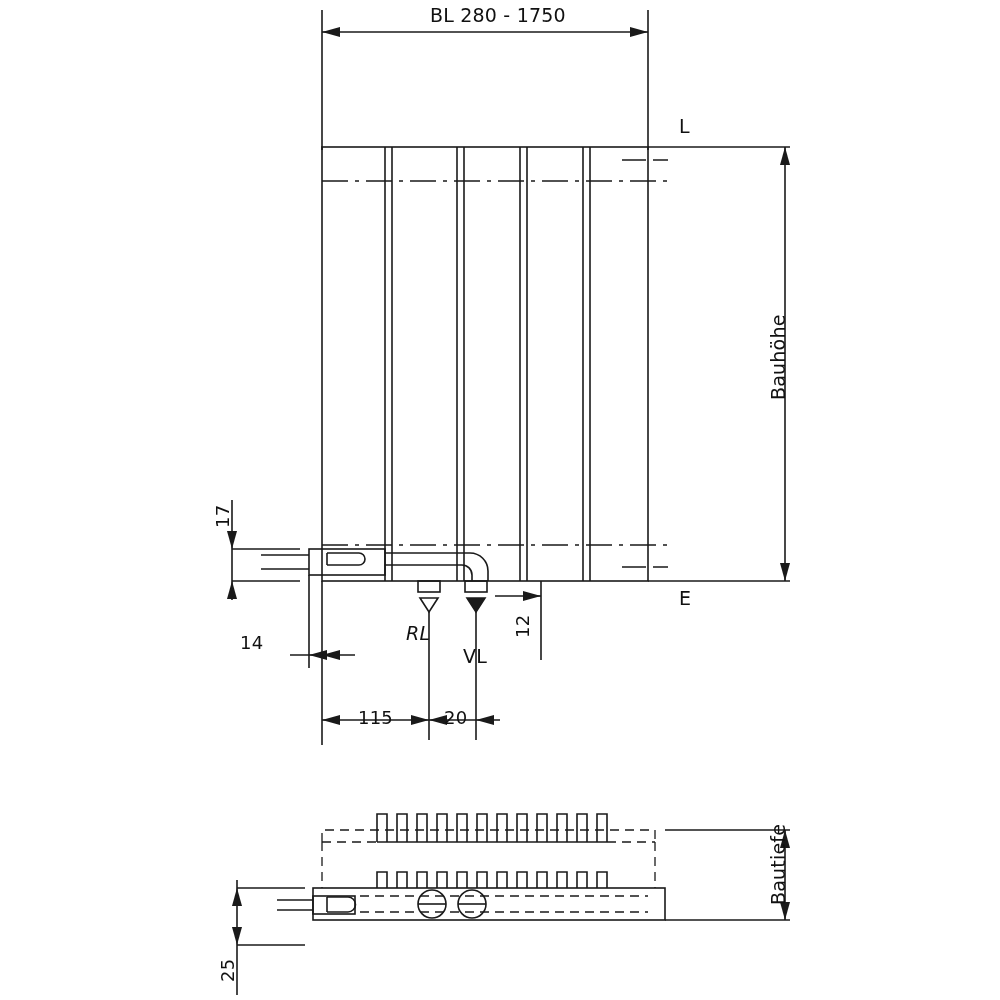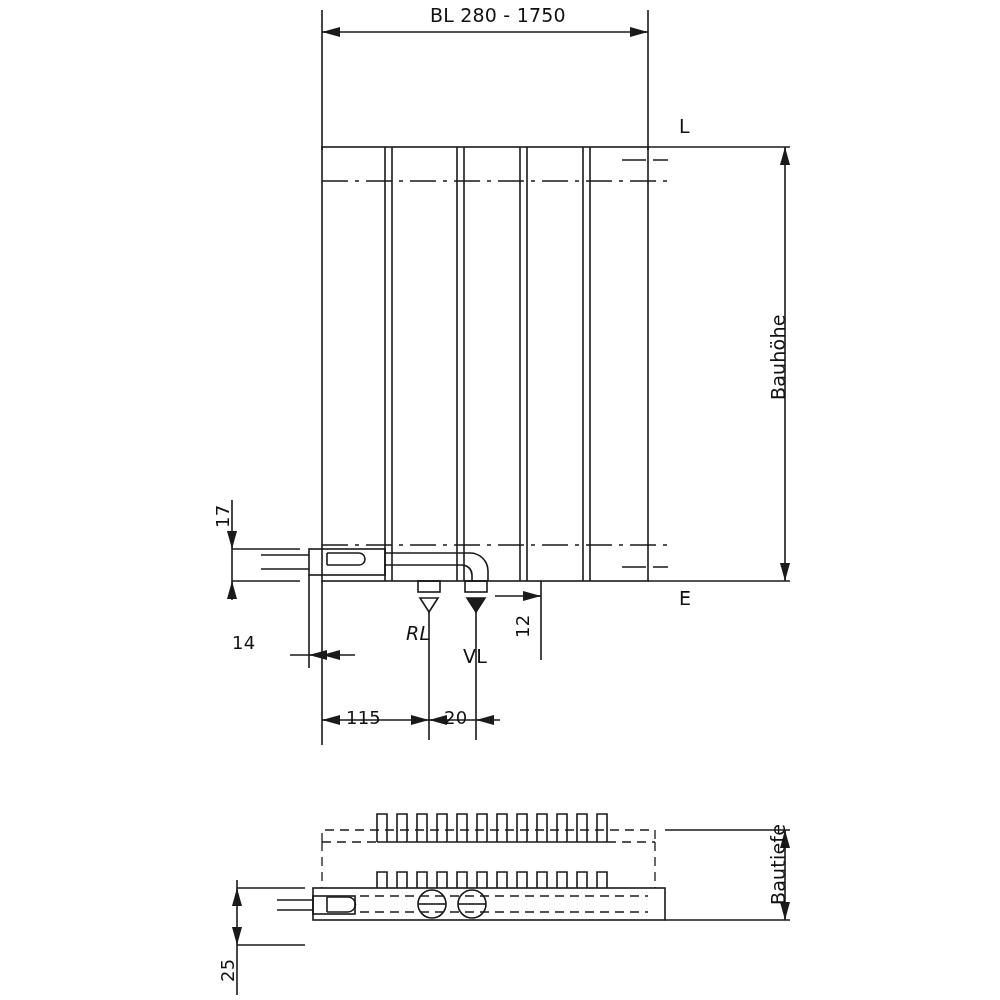--- a/index.html
+++ b/index.html
@@ -204,25 +204,25 @@
   <div class="lbl" style="left:679px; top:115px;">L</div>
 
   <div class="lbl" style="left:679px; top:587px;">E</div>
 
   <div class="lbl rot90" style="left:767px; top:400px;">Bauhöhe</div>
 
   <div class="lbl rot90" style="left:767px; top:905px;">Bautiefe</div>
 
   <div class="lbl rot90 small" style="left:212px; top:528px;">17</div>
 
-  <div class="lbl small" style="left:232px; top:632px;">14</div>
+  <div class="lbl small" style="left:240px; top:632px;">14</div>
 
   <div class="lbl rot90 small" style="left:512px; top:638px;">12</div>
 
-  <div class="lbl small" style="left:346px; top:707px;">115</div>
+  <div class="lbl small" style="left:358px; top:707px;">115</div>
 
   <div class="lbl small" style="left:444px; top:707px;">20</div>
 
   <div class="lbl" style="left:406px; top:622px;font-style:italic;">RL</div>
 
   <div class="lbl" style="left:463px; top:645px;">VL</div>
 
   <div class="lbl rot90 small" style="left:217px; top:982px;">25</div>
 
 </div>

